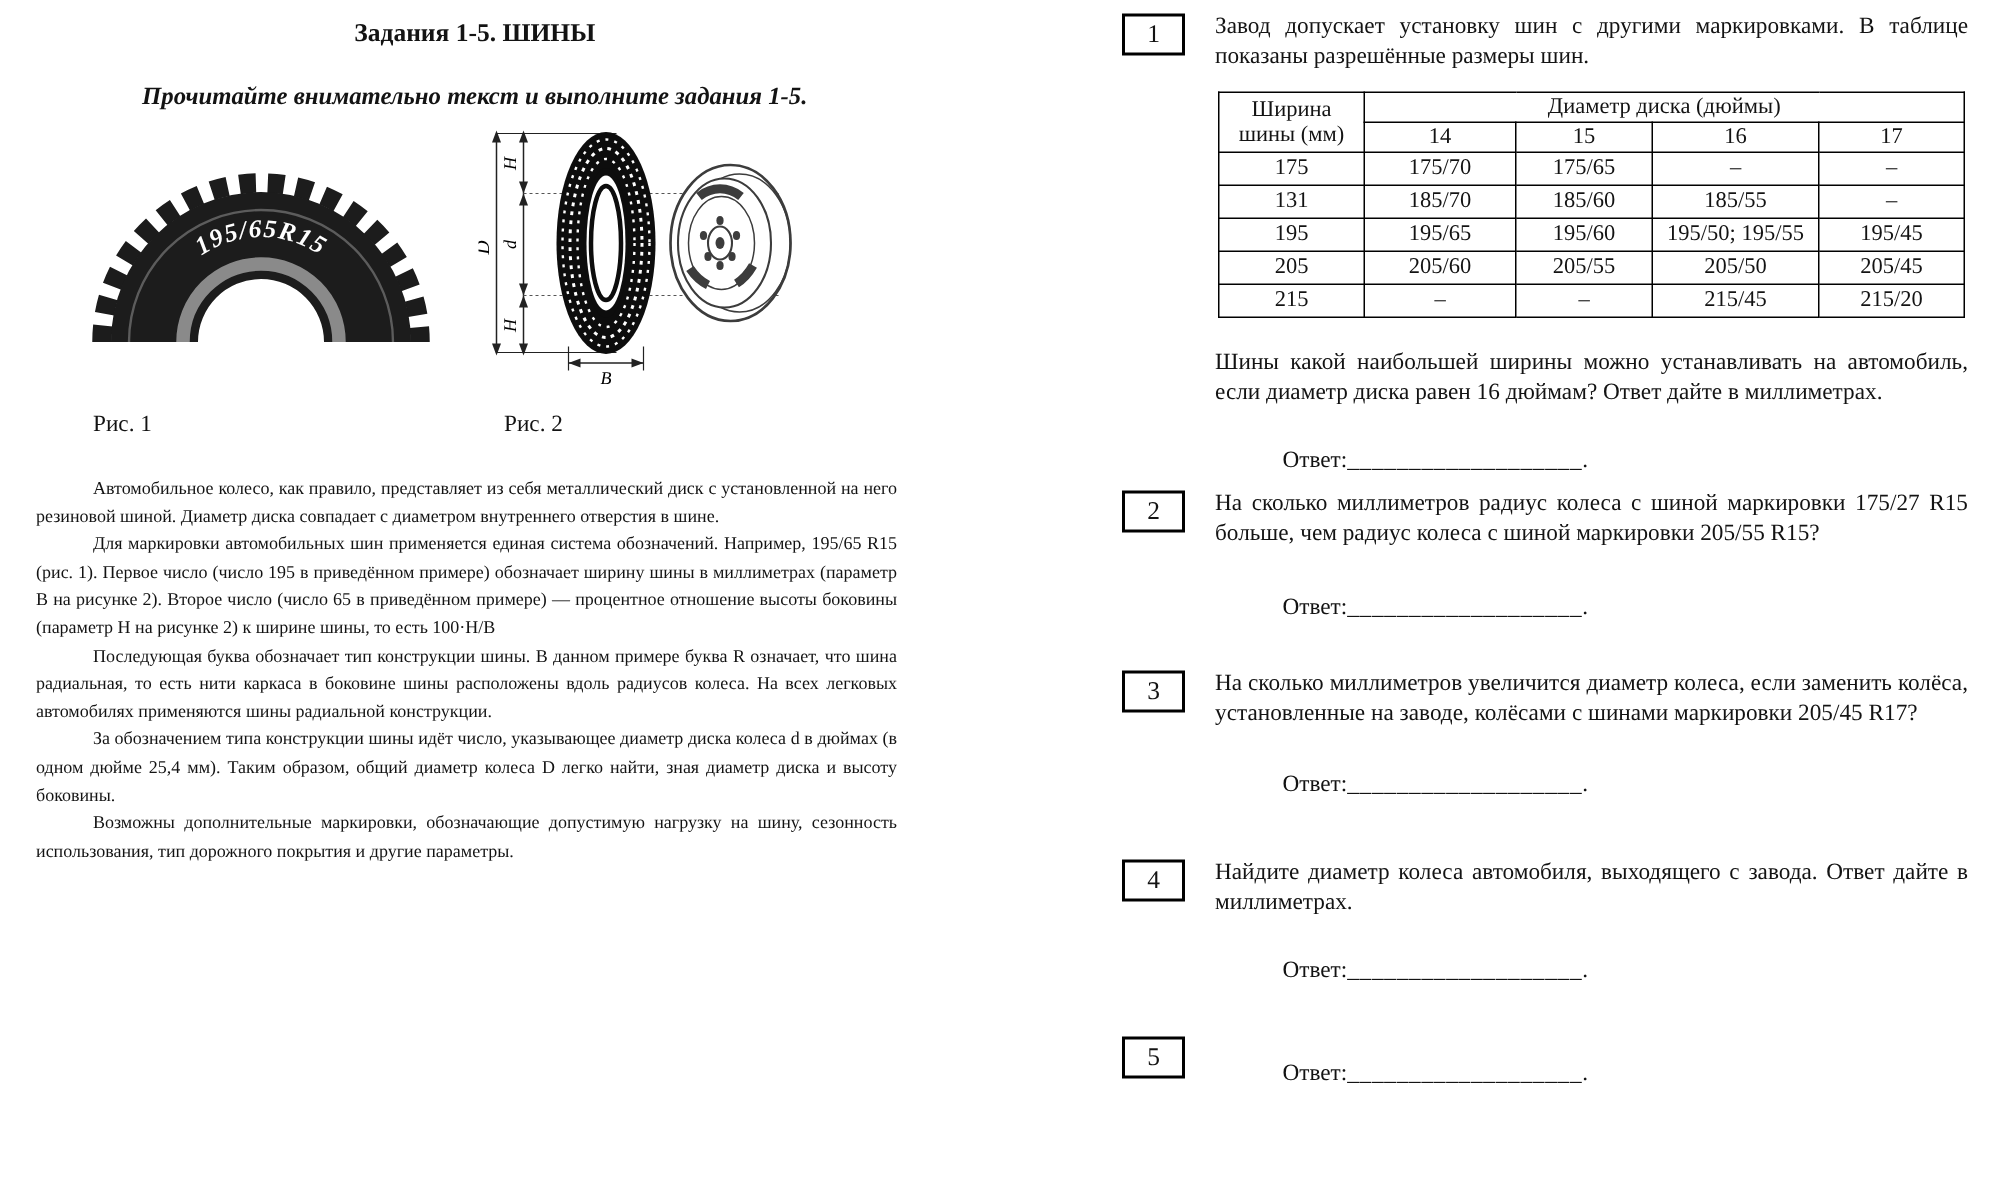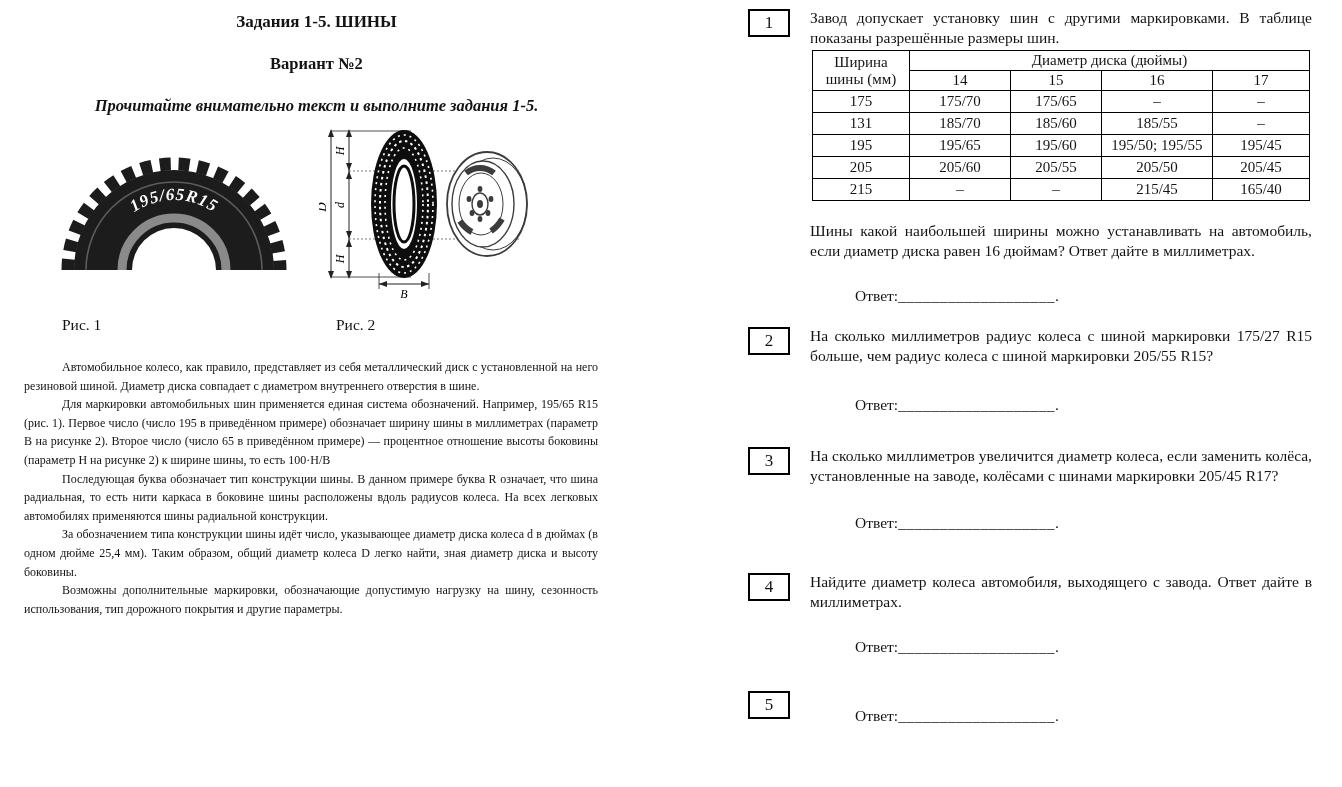--- a/index.html
+++ b/index.html
@@ -22,38 +22,37 @@
   .body-text{margin-top:12px;width:574px;font-size:12px;line-height:18.6px;text-align:justify;}
   .body-text p{margin:0;text-indent:38px;}
   
   .right-col{position:absolute;left:748px;top:0;width:570px;height:787px;}
   .task{position:absolute;display:flex;align-items:flex-start;}
   .task-num{flex:0 0 auto;width:38px;height:24px;border:2px solid #000;
     text-align:center;font-size:17px;line-height:24px;margin-top:1px;background:#fff;}
   .task-body{margin-left:20px;width:502px;font-size:15.5px;line-height:19.5px;text-align:justify;}
   .task-body p{margin:0;}
   .task1{top:8px;} .task2{top:326px;} .task3{top:446px;} .task4{top:572px;} .task5{top:690px;}
-  .tire-table{border-collapse:collapse;margin-top:3px;margin-left:2px;font-size:15px;line-height:17px;}
+  .tire-table{border-collapse:collapse;margin-top:14px;margin-left:2px;font-size:15px;line-height:17px;}
   .tire-table th,.tire-table td{border:1.6px solid #000;text-align:center;padding:1px 4px;font-weight:normal;}
   .tire-table .c0{width:88px;} .tire-table .c1{width:92px;} .tire-table .c2{width:82px;}
   .tire-table .c3{width:102px;} .tire-table .c4{width:88px;}
   .tire-table td{height:19px;}
   .question{margin-top:20px !important;}
   .answer{margin-top:24px;font-size:15.5px;margin-left:45px;}
   .answer .blank{letter-spacing:0.5px;}
   .ans1{margin-top:26px;} .ans2{margin-top:30px;} .ans3{margin-top:28px;}
   .ans4{margin-top:26px;} .ans5{margin-top:16px;}
   svg text{font-family:"Liberation Serif","DejaVu Serif",serif;}
 </style>
 </head>
 <body>
 
 <div class="left-col">
   <div class="doc-title">Задания 1-5. ШИНЫ</div>
-  <div class="doc-variant">Вариант №2</div>
   <div class="doc-instruction">Прочитайте внимательно текст и выполните задания 1-5.</div>
 
   <div class="figures">
 
     <svg class="fig1" width="230" height="125" viewBox="0 0 230 125">
       <path d="M 9,114 A 106,106 0 0 1 221,114" fill="none" stroke="#1c1c1c" stroke-width="13" stroke-dasharray="11 8"></path>
       <path d="M 15,114 A 100,100 0 0 1 215,114 L 157,114 A 42,42 0 0 0 73,114 Z" fill="#1c1c1c"></path>
       <path d="M 27,114 A 88,88 0 0 1 203,114" fill="none" stroke="#5c5c5c" stroke-width="1.6"></path>
       <path d="M 63,114 A 52,52 0 0 1 167,114" fill="none" stroke="#8a8a8a" stroke-width="9"></path>
       <path id="markArc" d="M 45,114 A 70,70 0 0 1 185,114" fill="none"></path>
@@ -175,21 +174,21 @@
           <td>205/60</td>
           <td>205/55</td>
           <td>205/50</td>
           <td>205/45</td>
         </tr>
         <tr>
           <td>215</td>
           <td>–</td>
           <td>–</td>
           <td>215/45</td>
-          <td>165/40</td>
+          <td>215/20</td>
         </tr>
       </tbody>
         </table>
       <p class="question">Шины какой наибольшей ширины можно устанавливать на автомобиль, если диаметр диска равен 16 дюймам? Ответ дайте в миллиметрах.</p>
       <div class="answer ans1">
         <span>Ответ:</span><span class="blank">___________________.</span>
       </div>
     </div>
   </div>
 

